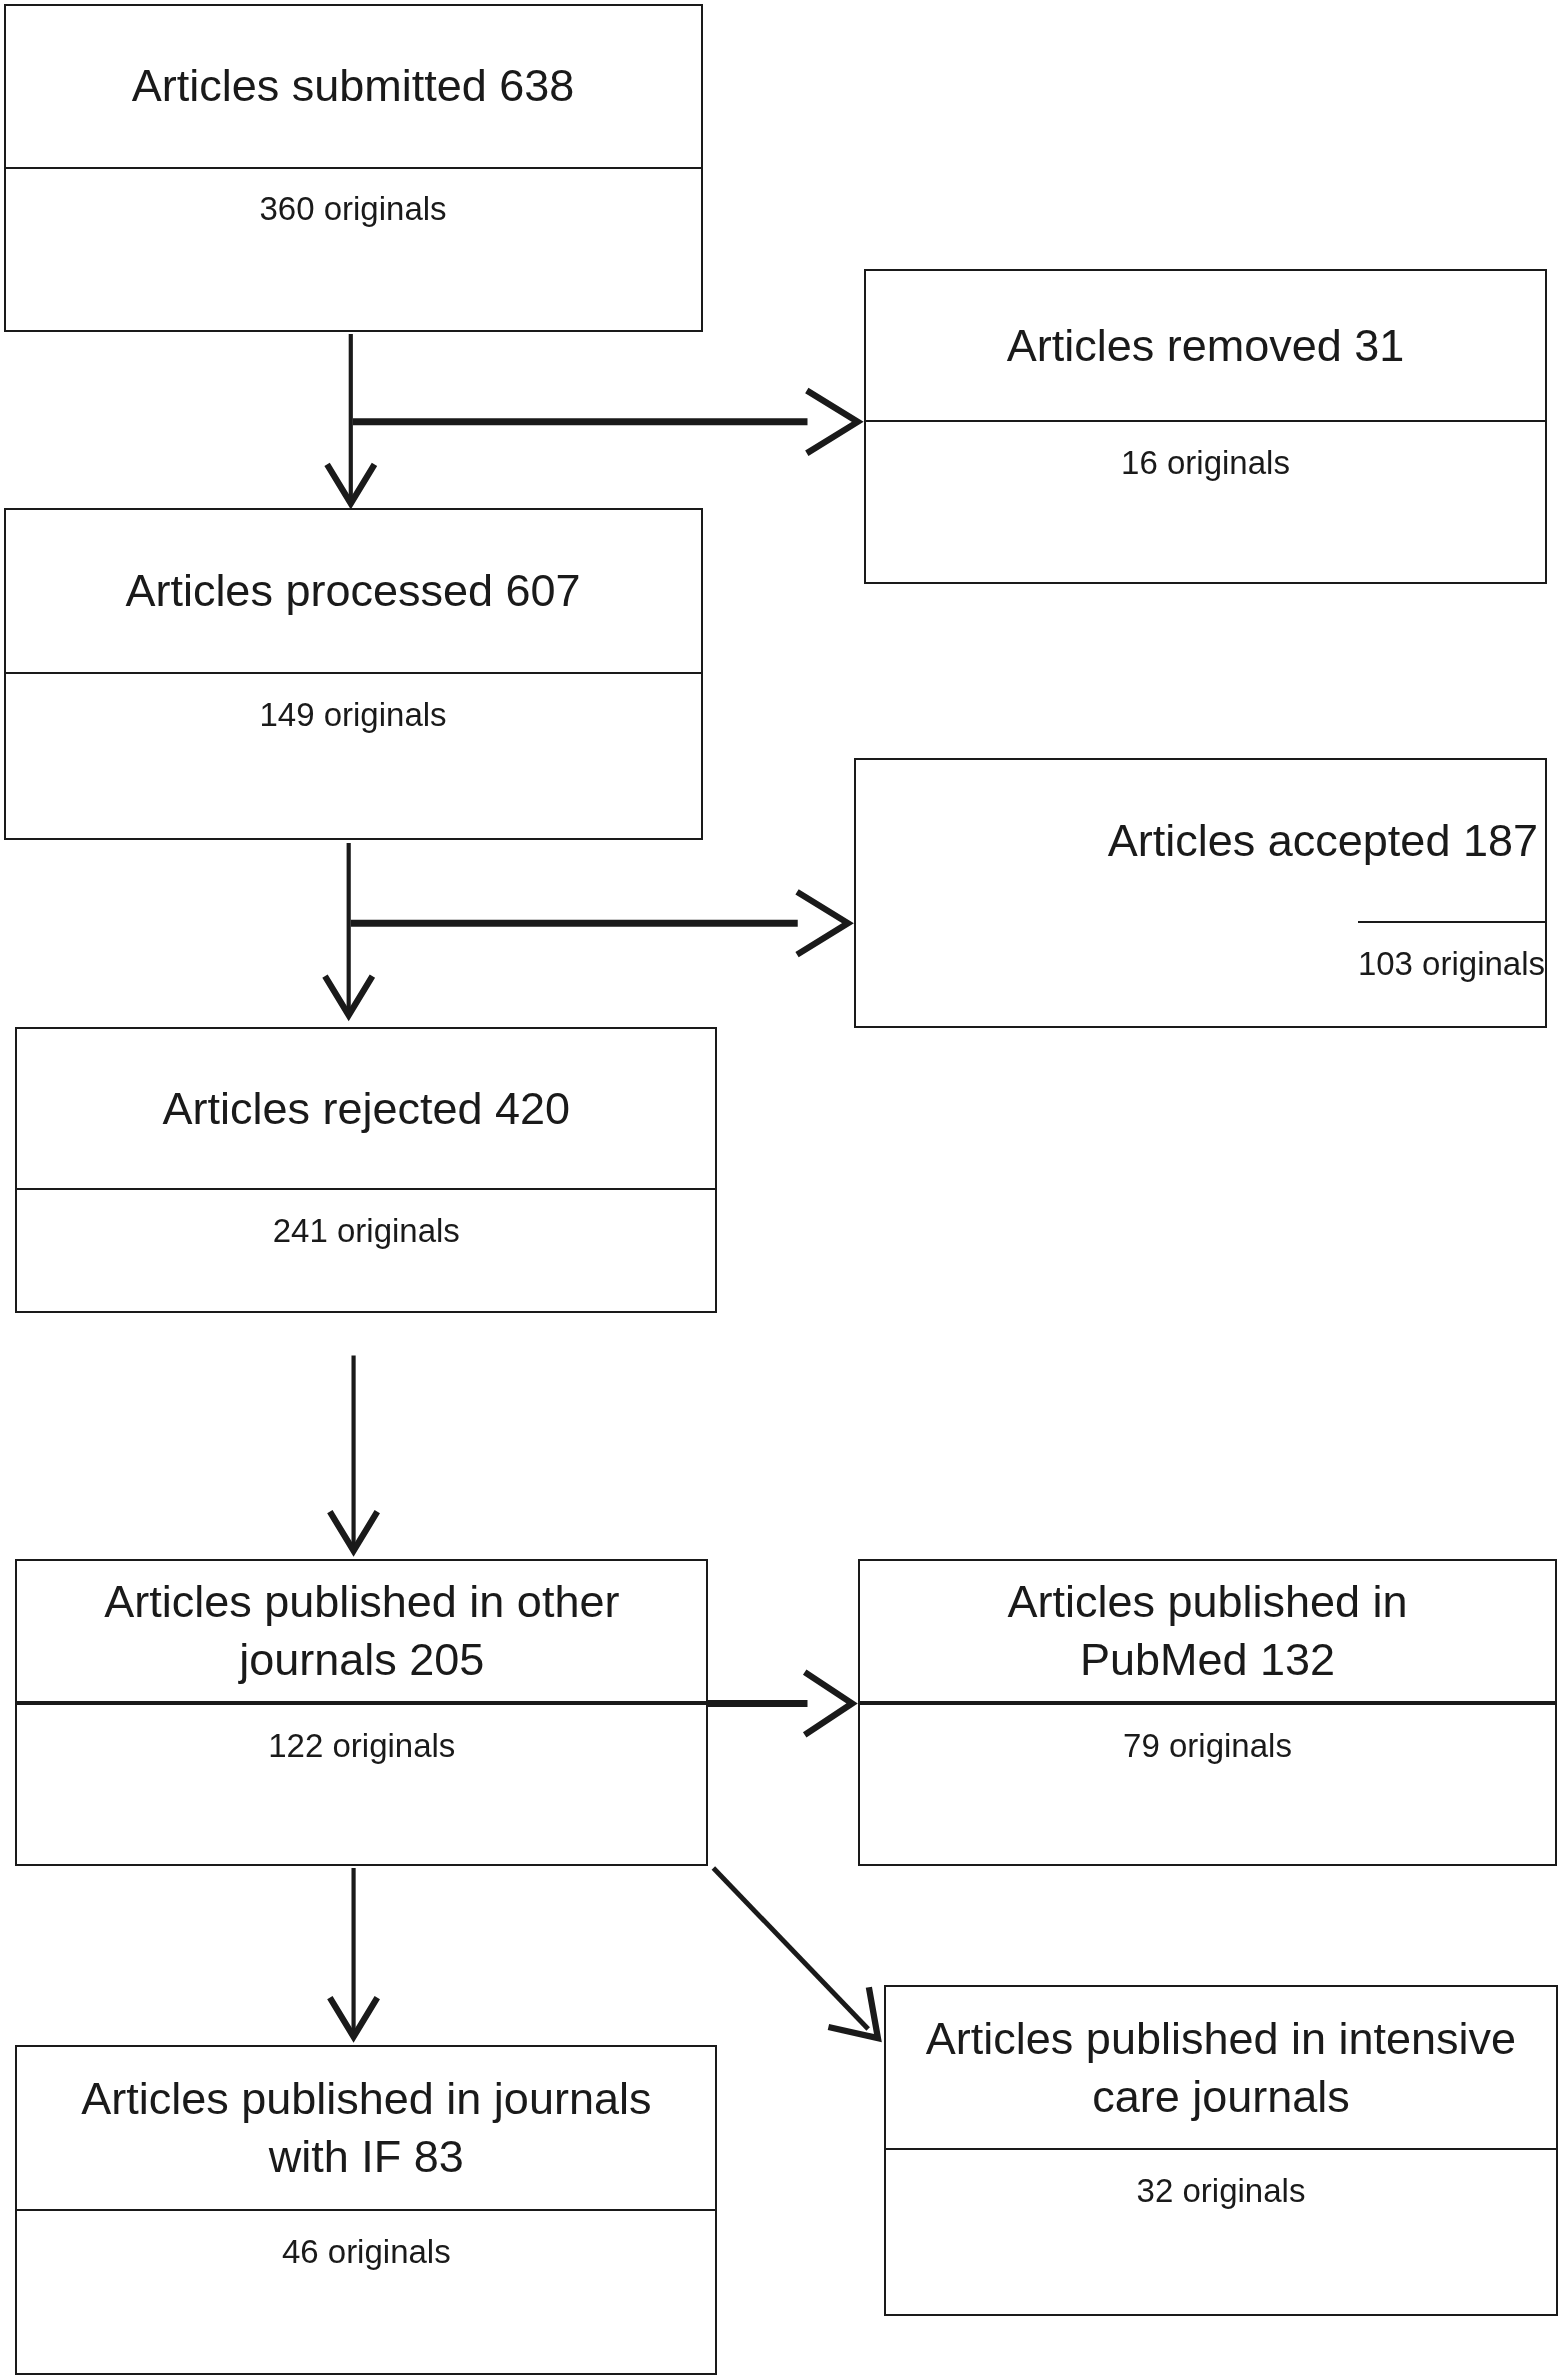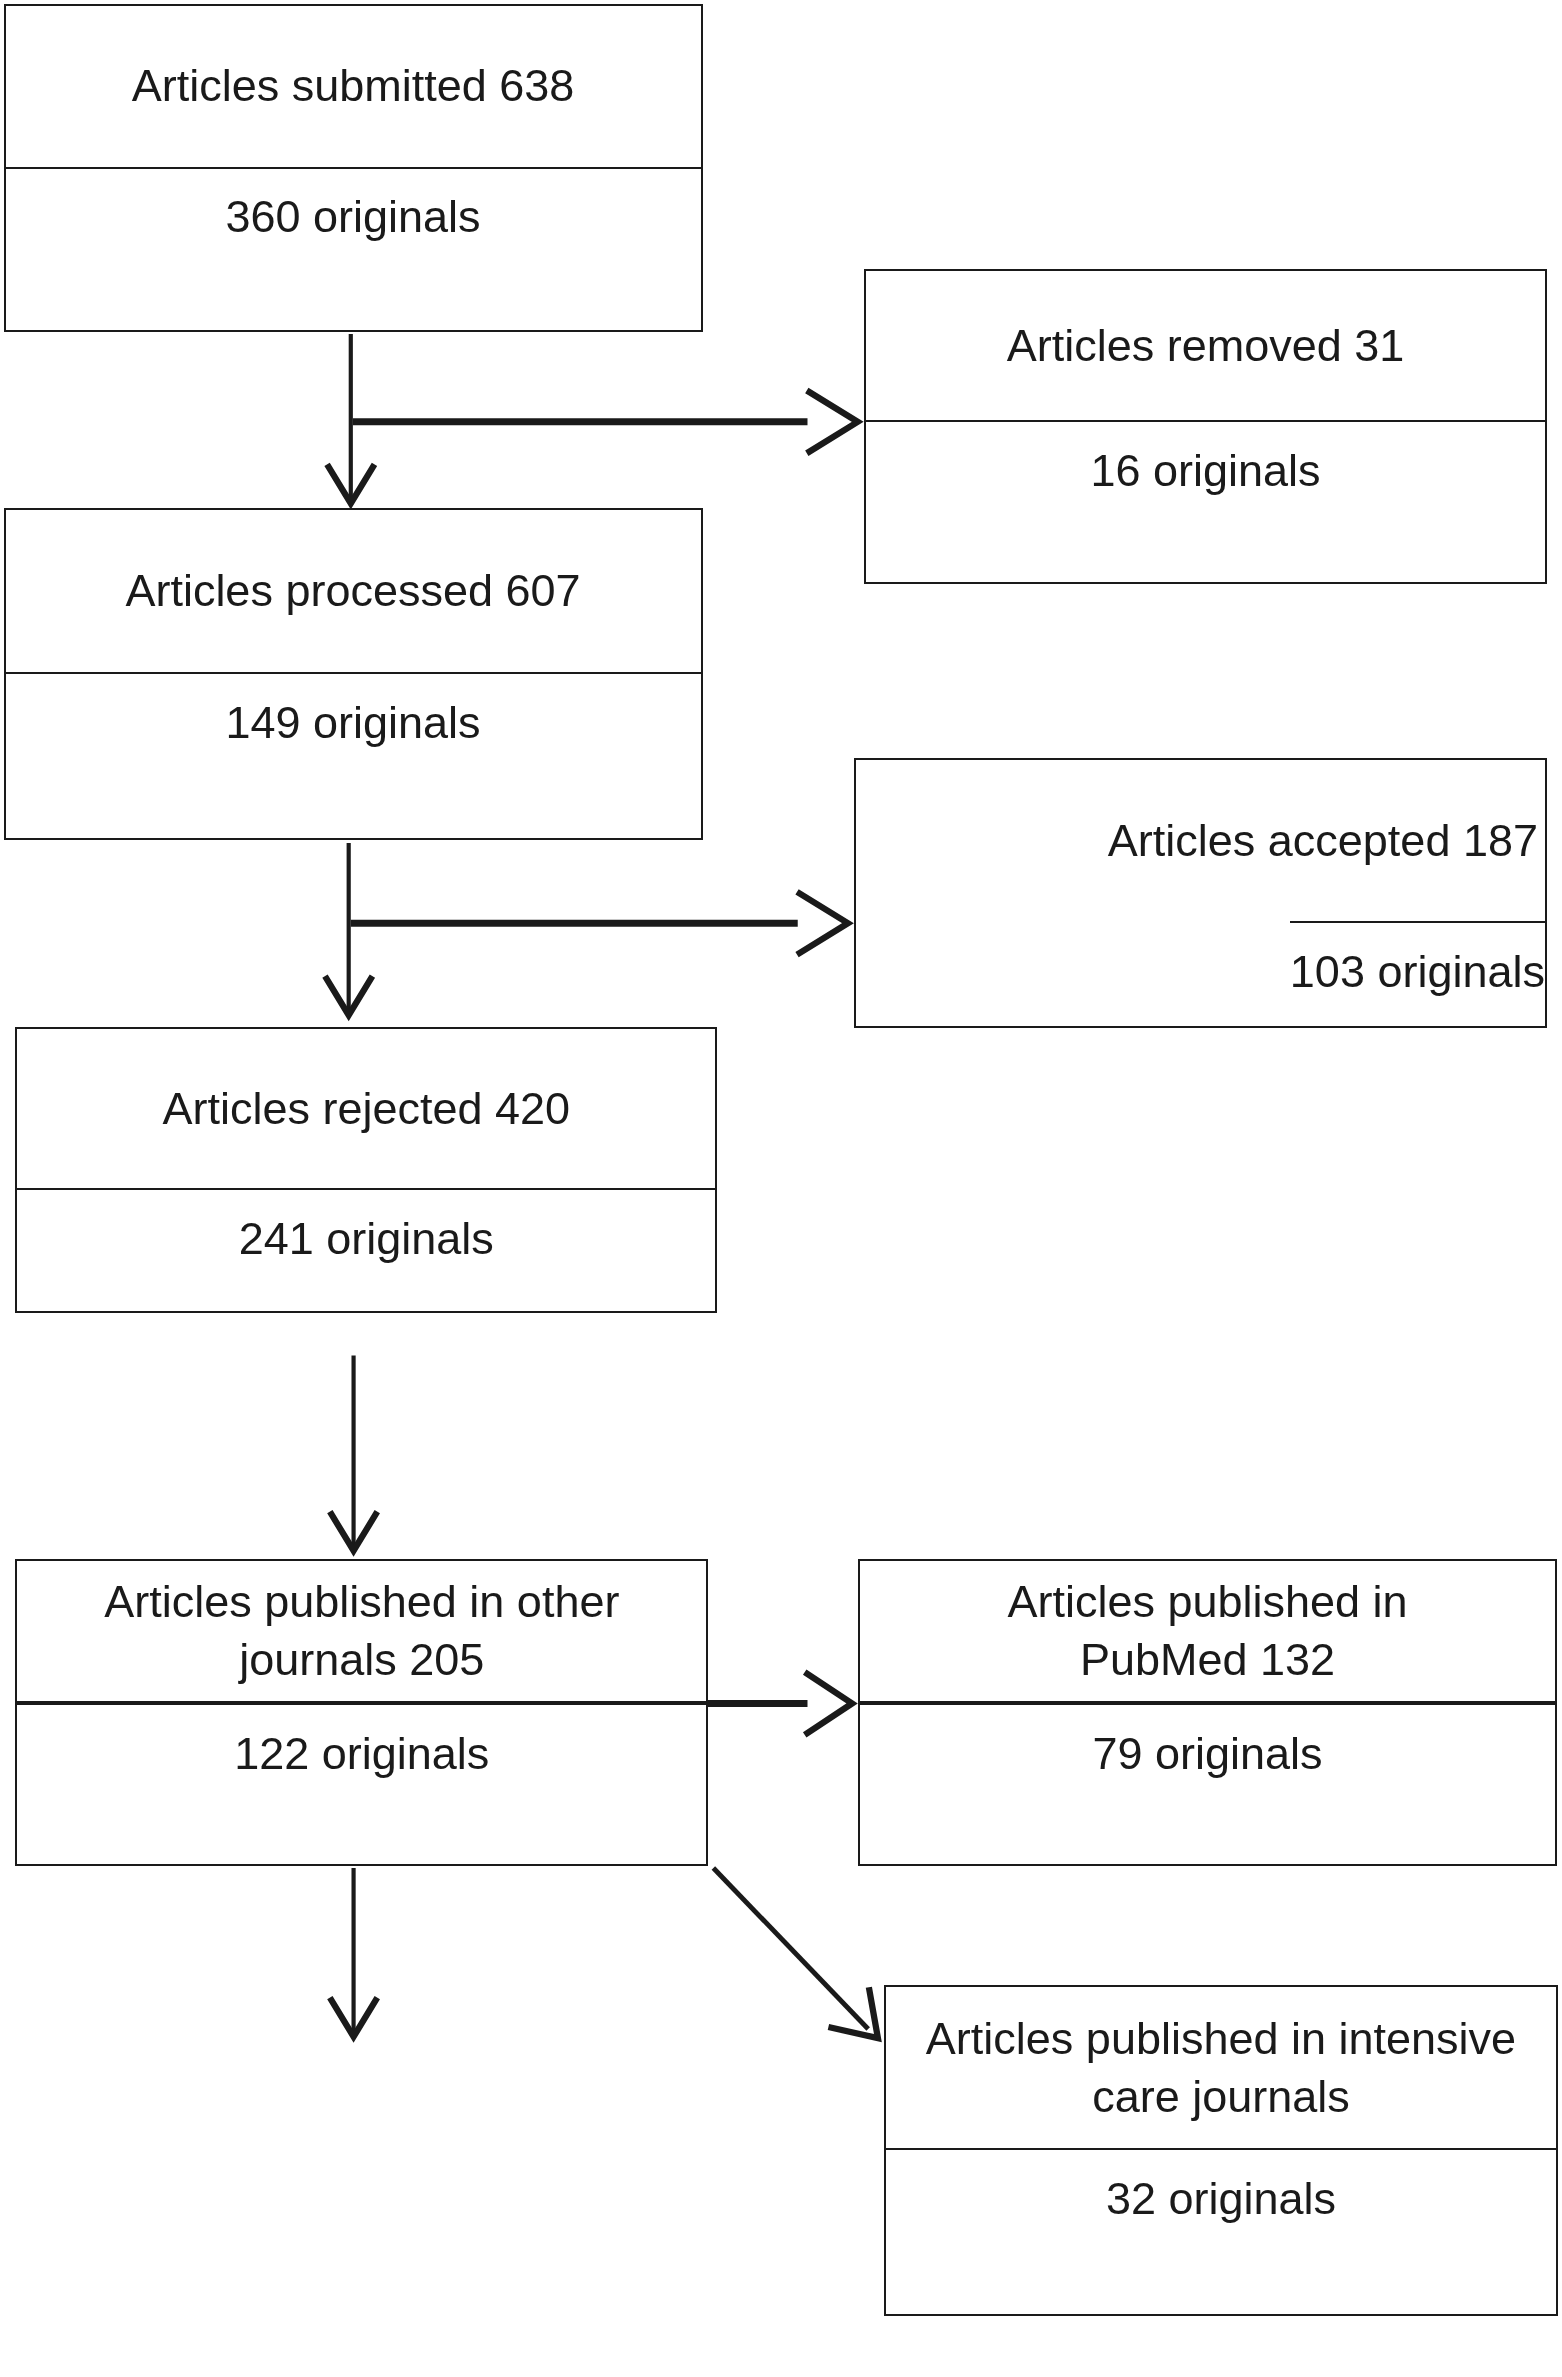--- a/index.html
+++ b/index.html
@@ -51,21 +51,21 @@
     padding:0 7px;
   }
   .sec-value{
     flex:1 1 auto;
     border-top:2.8px solid var(--line);
     display:flex;
     align-items:flex-start;
     justify-content:center;
     text-align:center;
     white-space:pre-line;
-    font-size:45px;
+    font-size:33px;
     line-height:1.28;
     padding-top:19.5px;
   }
   .box.thick-divider .sec-value{
     border-top-width:4.9px;
   }
 
   
   .b-submitted   { left:3.5px;    top:3.5px;    width:699px; height:328px; }
   .b-submitted   .sec-title{ flex:0 0 161px; }
@@ -156,20 +156,25 @@
 journals 205</div>
     <div class="sec-value">122 originals</div>
   </div>
 
   <div class="box b-pubmed thick-divider">
     <div class="sec-title">Articles published in
 PubMed 132</div>
     <div class="sec-value">79 originals</div>
   </div>
 
+  <div class="box b-if">
+    <div class="sec-title">Articles published in journals
+with IF 83</div>
+    <div class="sec-value">46 originals</div>
+  </div>
 
   <div class="box b-intensive">
     <div class="sec-title">Articles published in intensive
 care journals</div>
     <div class="sec-value">32 originals</div>
   </div>
 
 </div>
 
 

